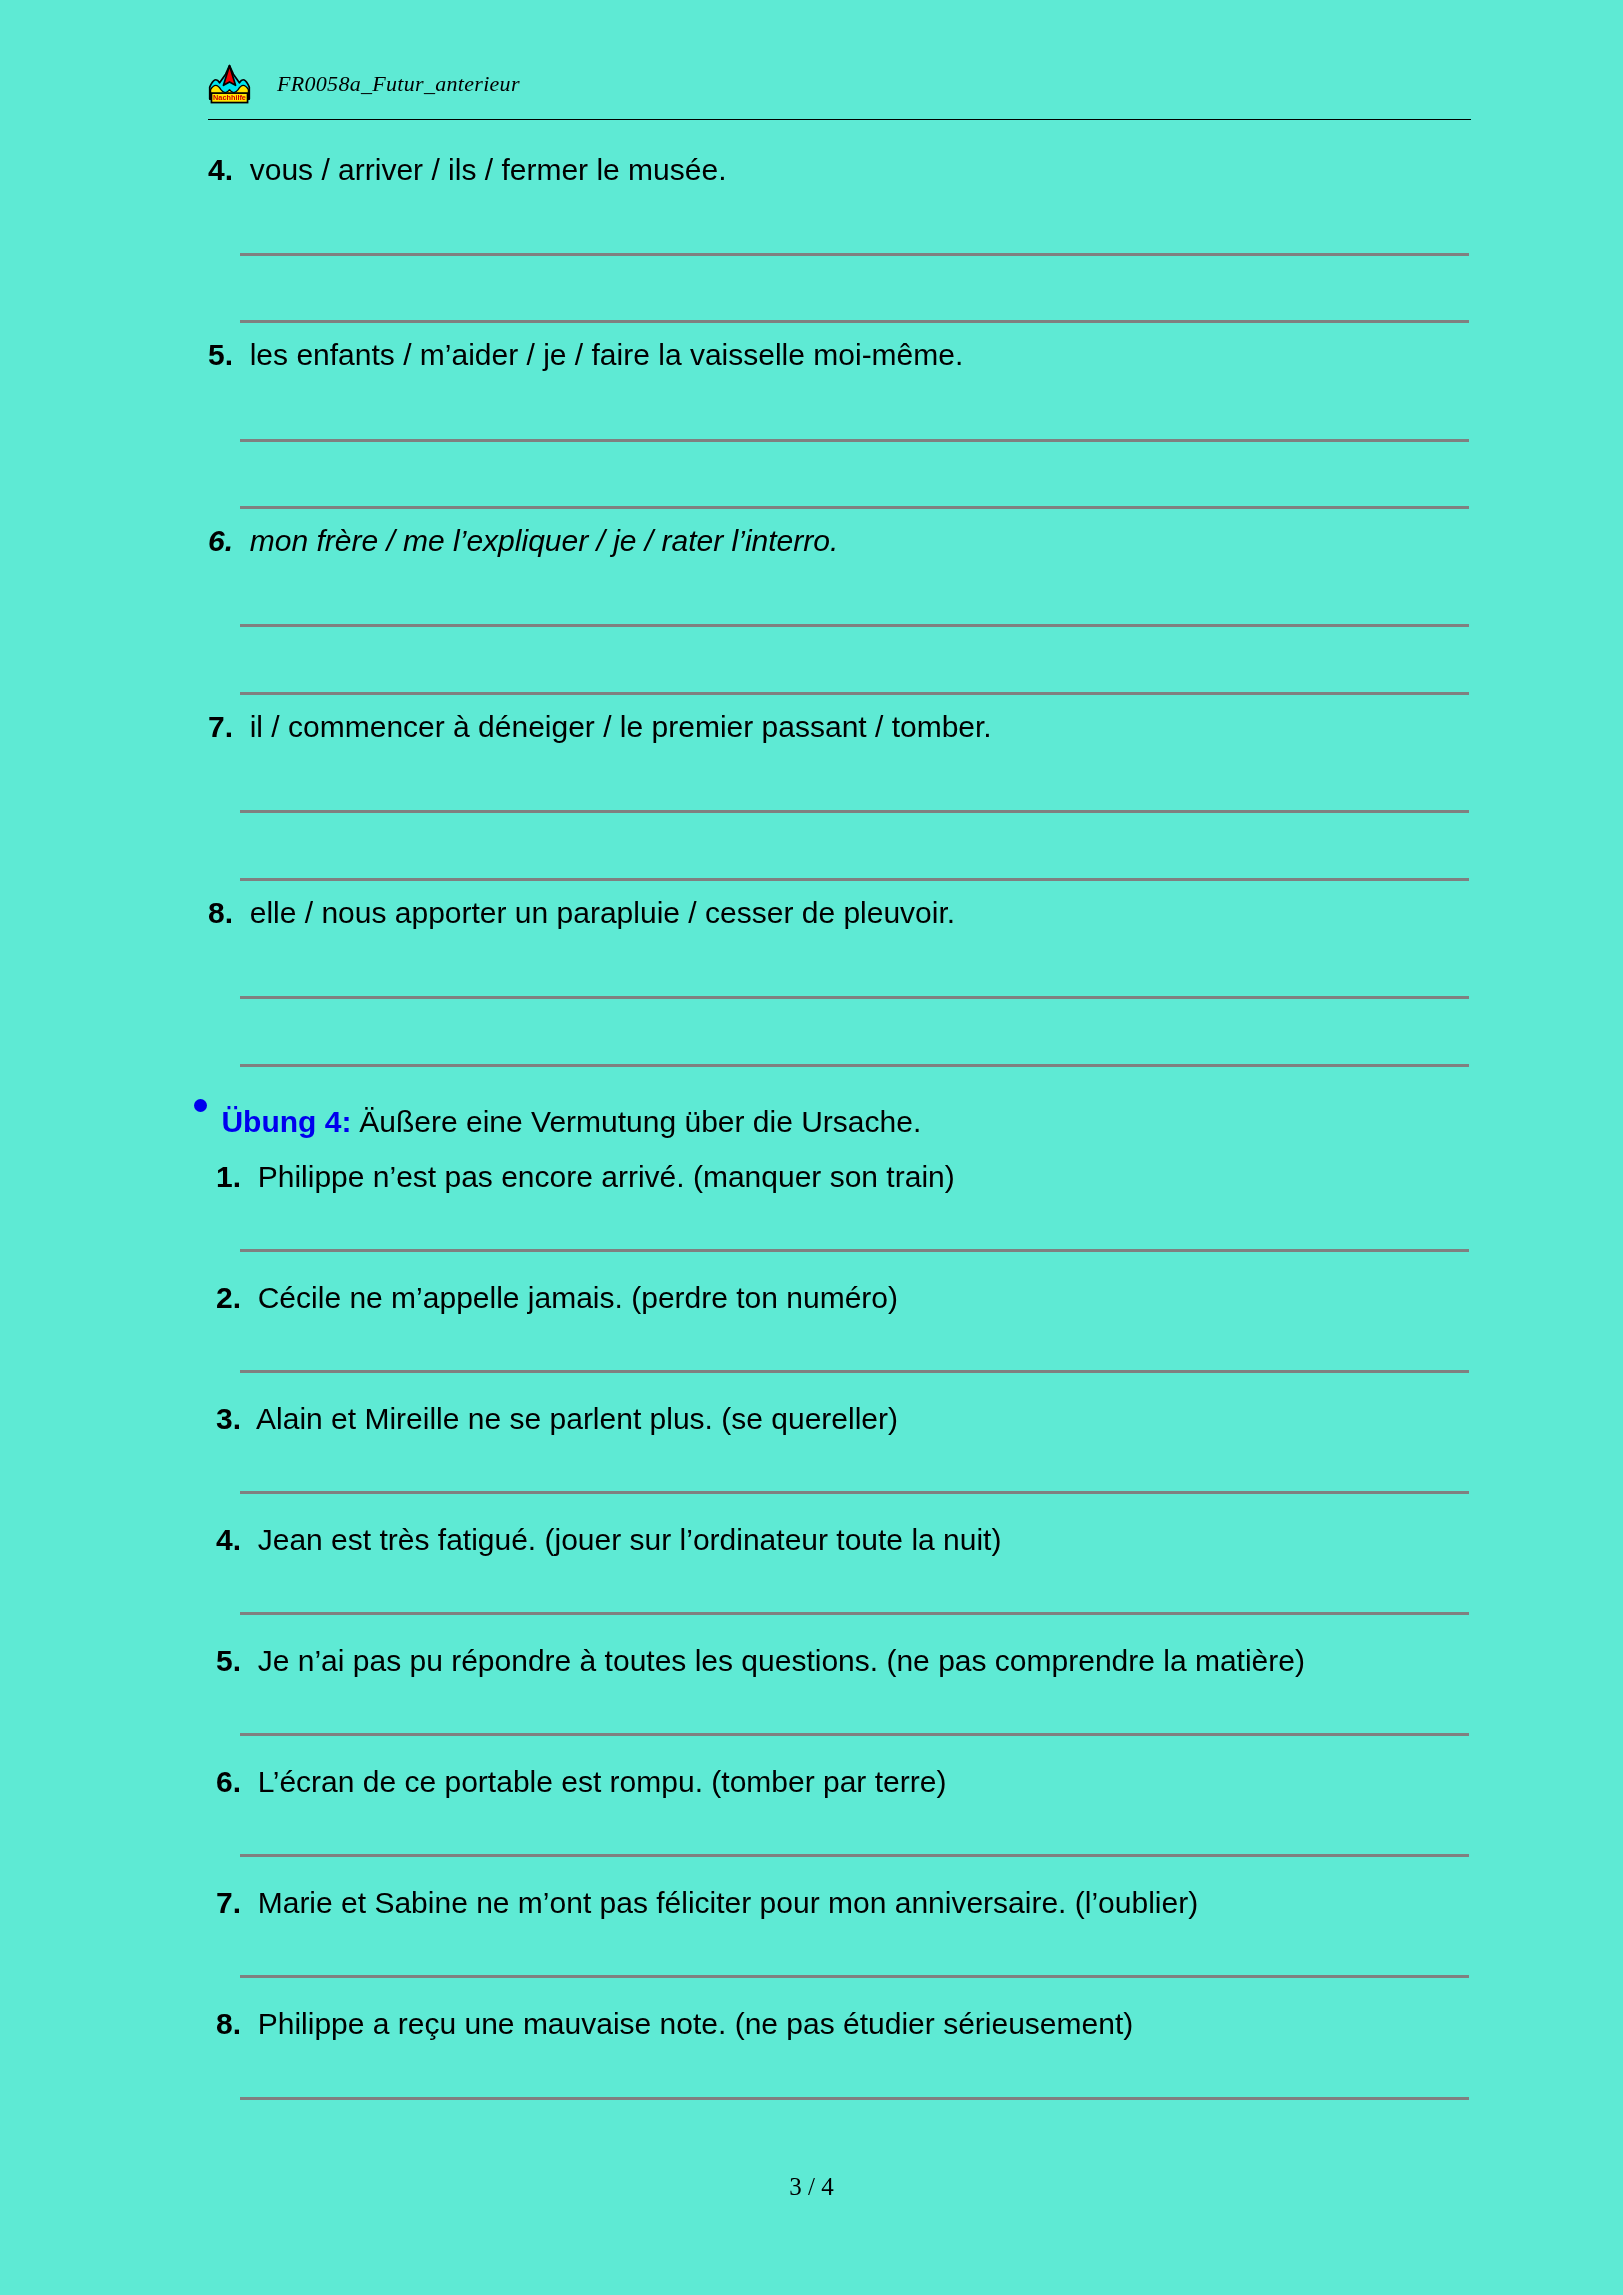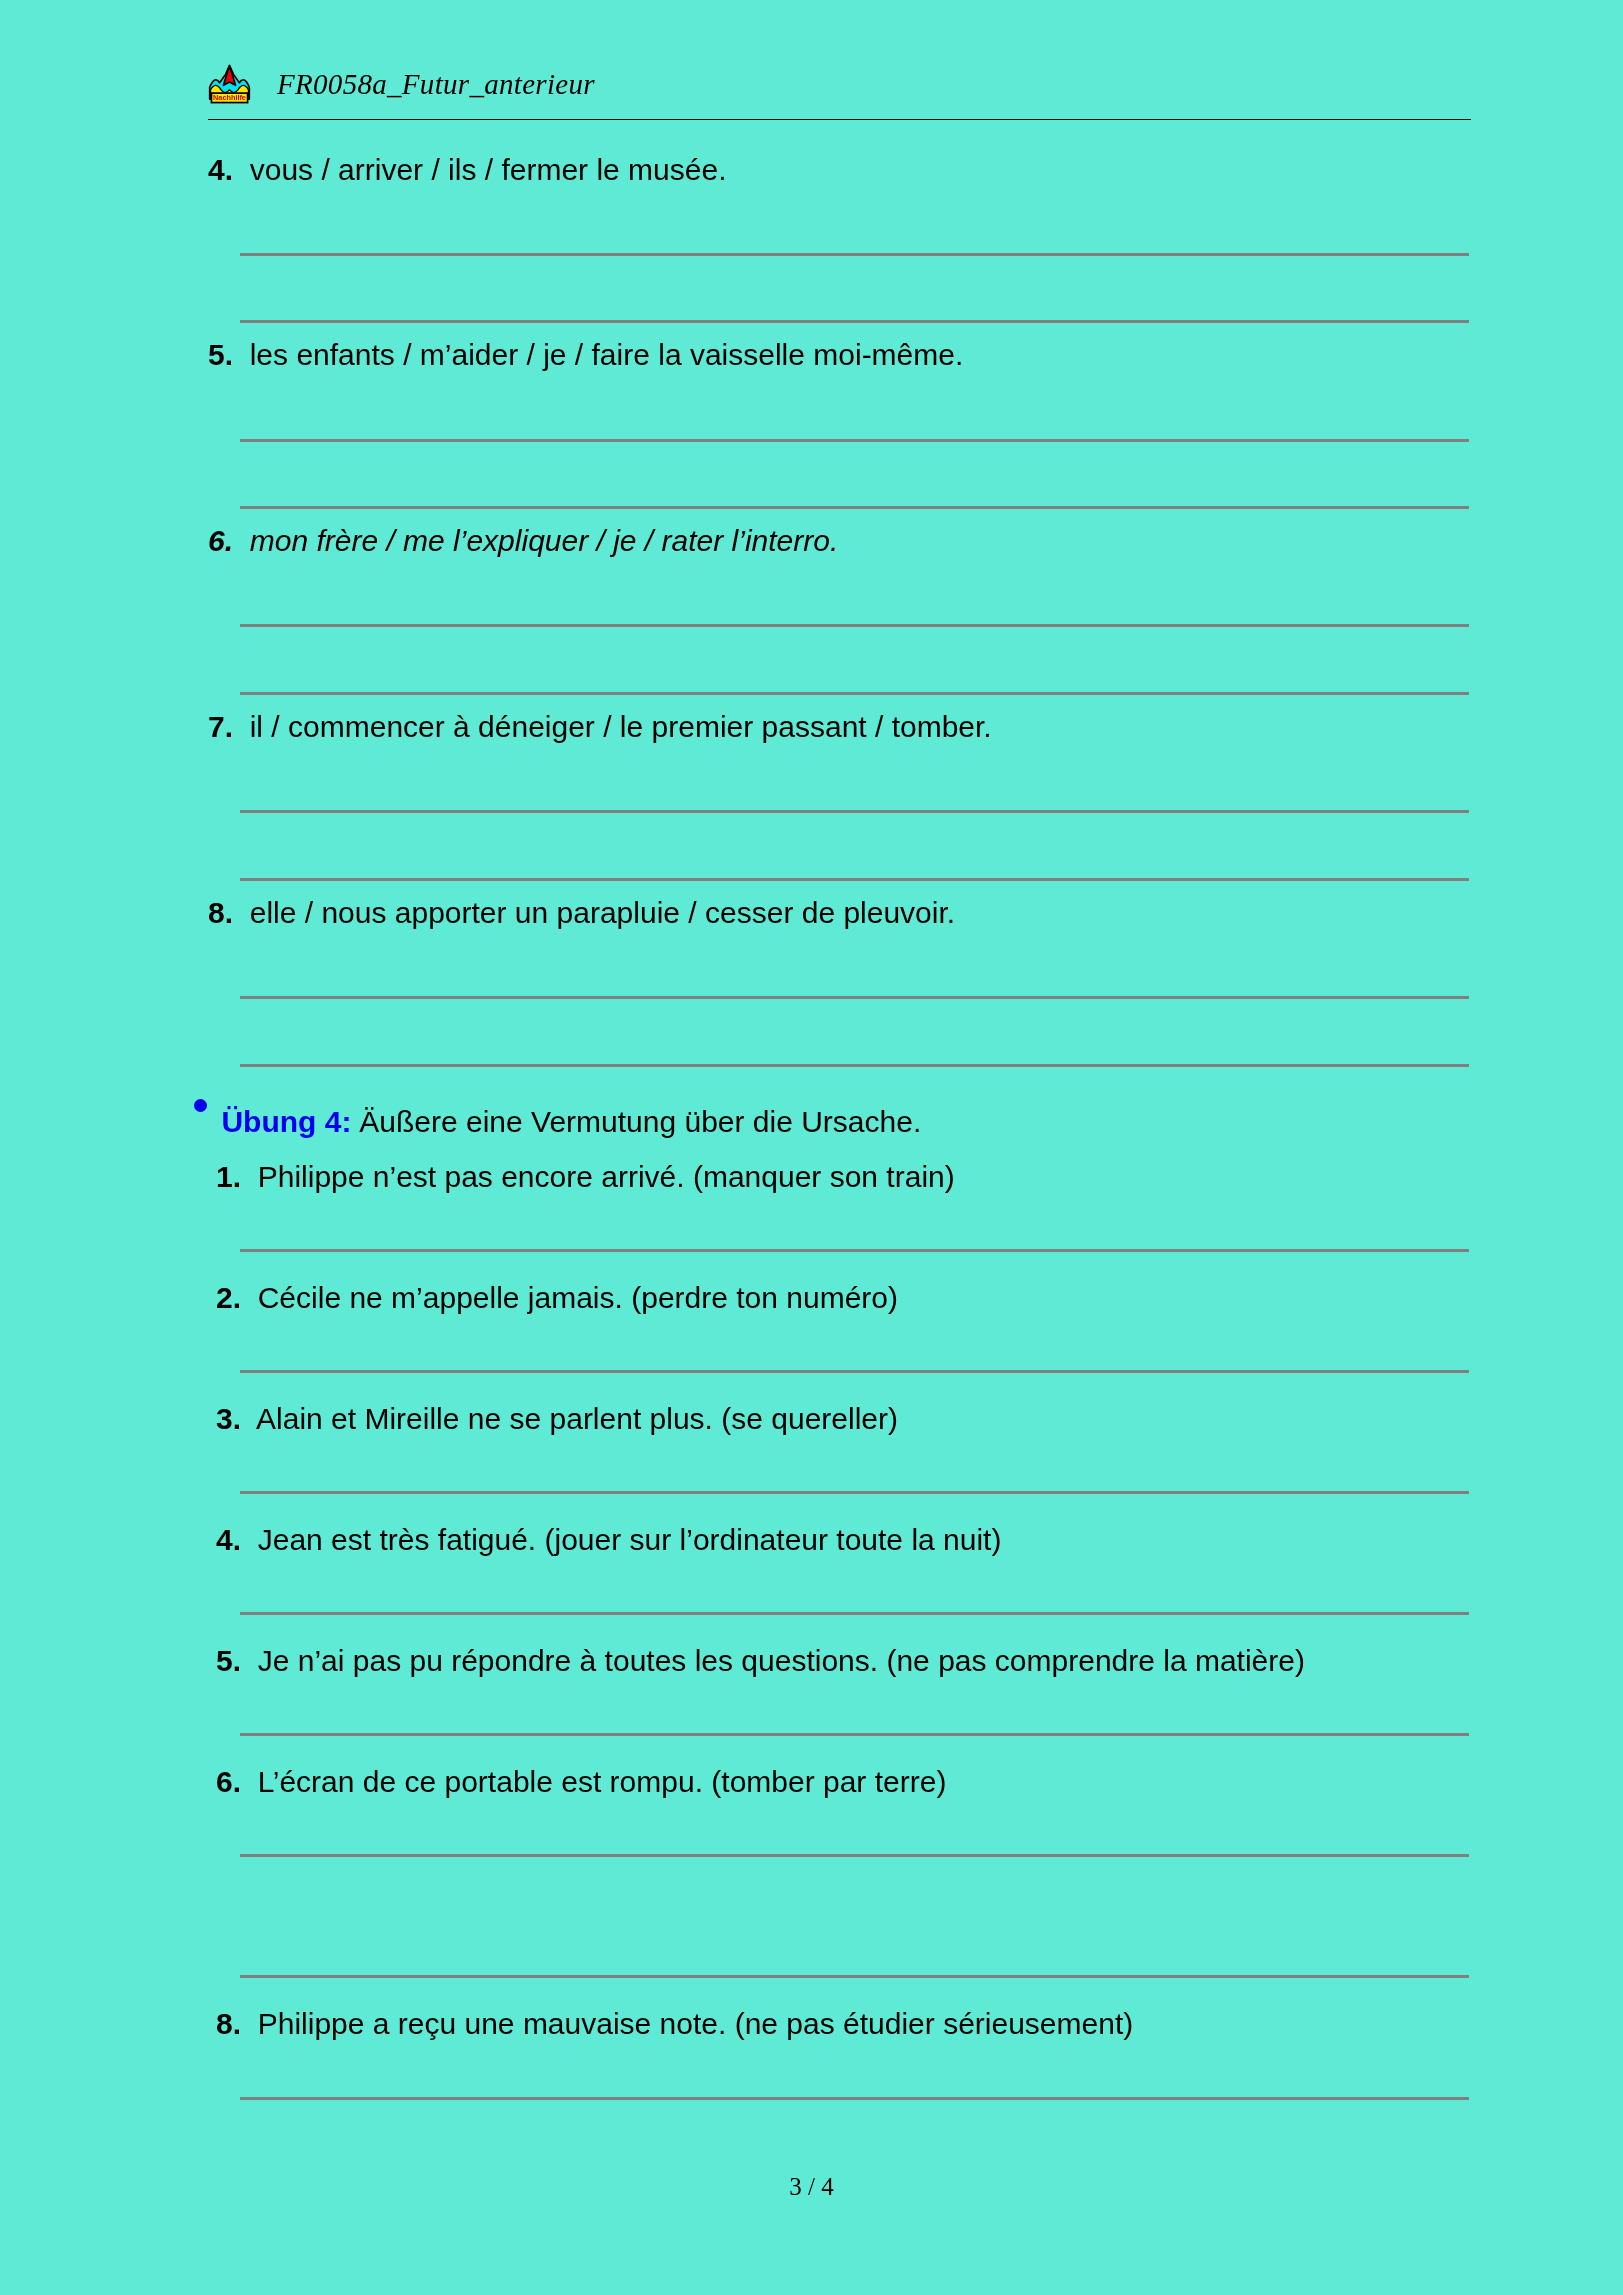--- a/index.html
+++ b/index.html
@@ -30,21 +30,21 @@
   .logo {
     width: 43px;
     height: 43px;
     flex: 0 0 43px;
     display: block;
     margin-right: 26px;
   }
   .doc-title {
     font-family: "Liberation Serif", "DejaVu Serif", serif;
     font-style: italic;
-    font-size: 29px;
+    font-size: 22px;
     color: #000000;
     letter-spacing: 0.3px;
     white-space: nowrap;
   }
   .header-rule {
     position: absolute;
     left: 208px;
     top: 119px;
     width: 1263px;
     height: 1.3px;
@@ -207,20 +207,24 @@
     <span class="q-text">Je n’ai pas pu répondre à toutes les questions. (ne pas comprendre la matière)</span>
   </div>
   <div class="ans-line" style="top:1733px;"></div>
 
   <div class="q-row" style="left:216px; top:1765px;">
     <span class="q-num">6.&nbsp;</span>
     <span class="q-text">L’écran de ce portable est rompu. (tomber par terre)</span>
   </div>
   <div class="ans-line" style="top:1854px;"></div>
 
+  <div class="q-row" style="left:216px; top:1886px;">
+    <span class="q-num">7.&nbsp;</span>
+    <span class="q-text">Marie et Sabine ne m’ont pas féliciter pour mon anniversaire. (l’oublier)</span>
+  </div>
   <div class="ans-line" style="top:1975px;"></div>
 
   <div class="q-row" style="left:216px; top:2007px;">
     <span class="q-num">8.&nbsp;</span>
     <span class="q-text">Philippe a reçu une mauvaise note. (ne pas étudier sérieusement)</span>
   </div>
   <div class="ans-line" style="top:2097px;"></div>
 
   <div class="footer">3 / 4</div>
 

